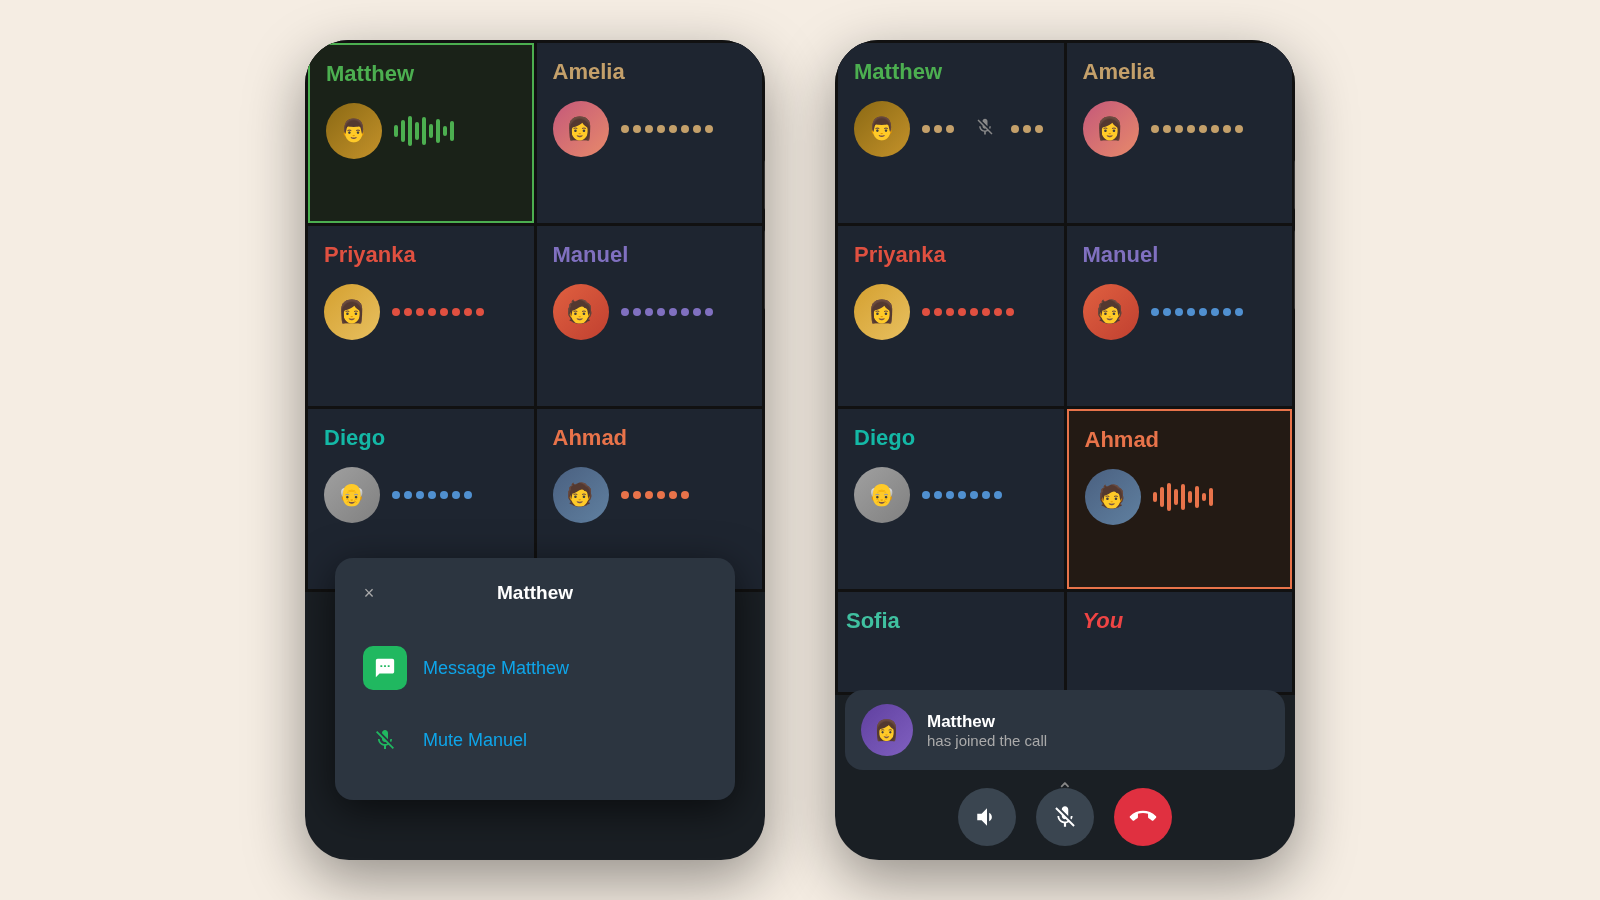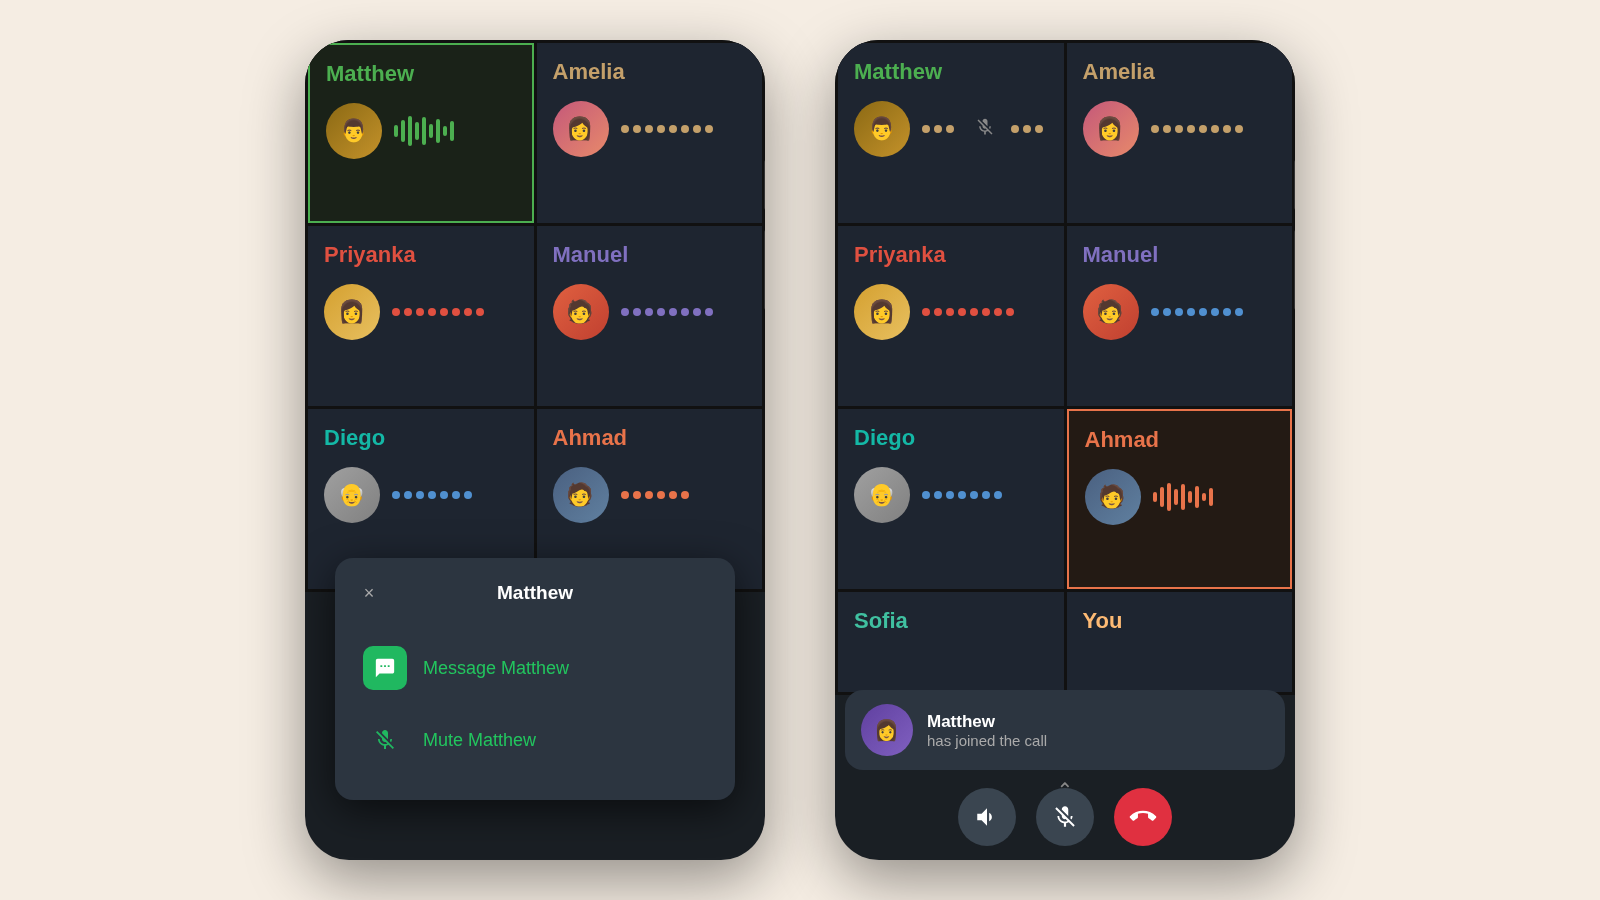--- a/index.html
+++ b/index.html
@@ -177,21 +177,21 @@
       font-size: 20px;
     }
 
     .menu-item-icon.muted {
       background: transparent;
       color: #20b860;
       font-size: 24px;
     }
 
     .menu-item-label {
-      color: #22c55e;
+      color: #0ea5e9;
       font-size: 18px;
     }
 
     .notification-bar {
       position: absolute;
       bottom: 90px;
       left: 10px;
       right: 10px;
       background: #2c3540;
       border-radius: 18px;
@@ -284,21 +284,21 @@
     }
 
     
     .name-green { color: #4caf50; }
     .name-tan { color: #c4a06a; }
     .name-red { color: #e05040; }
     .name-purple { color: #8070c0; }
     .name-blue { color: #14b8a6; }
     .name-orange { color: #e8734a; }
     .name-teal { color: #40c0a0; }
-    .name-lime { color: #fdba74; }
+    .name-lime { color: #ef4444; font-style: italic; }
 
     
     .dot-red { background: #e05040; }
     .dot-blue { background: #5090d0; }
     .dot-purple { background: #8070c0; }
     .dot-tan { background: #c4a06a; }
     .dot-orange { background: #e8734a; }
   </style>
 </head>
 <body>
@@ -429,21 +429,21 @@
           </div>
           <div class="menu-item-label">Message Matthew</div>
         </div>
 
         <div class="menu-item">
           <div class="menu-item-icon muted">
             <svg width="24" height="24" viewBox="0 0 24 24" fill="#20b860">
               <path d="M19 11h-1.7c0 .74-.16 1.43-.43 2.05l1.23 1.23c.56-.98.9-2.09.9-3.28zm-4.02.17c0-.06.02-.11.02-.17V5c0-1.66-1.34-3-3-3S9 3.34 9 5v.18l5.98 5.99zM4.27 3L3 4.27l6.01 6.01V11c0 1.66 1.33 3 2.99 3 .22 0 .44-.03.65-.08l1.66 1.66c-.71.33-1.5.52-2.31.52-2.76 0-5.3-2.1-5.3-5.1H5c0 3.41 2.72 6.23 6 6.72V21h2v-3.28c.91-.13 1.77-.45 2.54-.9L19.73 21 21 19.73 4.27 3z"></path>
             </svg>
           </div>
-          <div class="menu-item-label">Mute Matthew</div>
+          <div class="menu-item-label">Mute Manuel</div>
         </div>
       </div>
     </div>
   </div>
 
   <div class="phone">
     <div class="phone-inner">
       <div class="phone-side-btn" style="top:120px; height:50px;"></div>
       <div class="phone-side-btn" style="top:190px; height:80px;"></div>
 
@@ -549,21 +549,21 @@
               <div class="wave-bar" style="width:4px;height:16px;background:#e8734a;"></div>
               <div class="wave-bar" style="width:4px;height:26px;background:#e8734a;"></div>
               <div class="wave-bar" style="width:4px;height:12px;background:#e8734a;"></div>
               <div class="wave-bar" style="width:4px;height:22px;background:#e8734a;"></div>
               <div class="wave-bar" style="width:4px;height:8px;background:#e8734a;"></div>
               <div class="wave-bar" style="width:4px;height:18px;background:#e8734a;"></div>
             </div>
           </div>
         </div>
 
-        <div class="participant-cell" style="min-height:100px;">
+        <div class="participant-cell" style="min-height:100px;padding-left:8px;">
           <div class="participant-name name-teal">Sofia</div>
         </div>
 
         <div class="participant-cell" style="min-height:100px;">
           <div class="participant-name name-lime">You</div>
         </div>
 
       </div>
 
       <div class="notification-bar">

